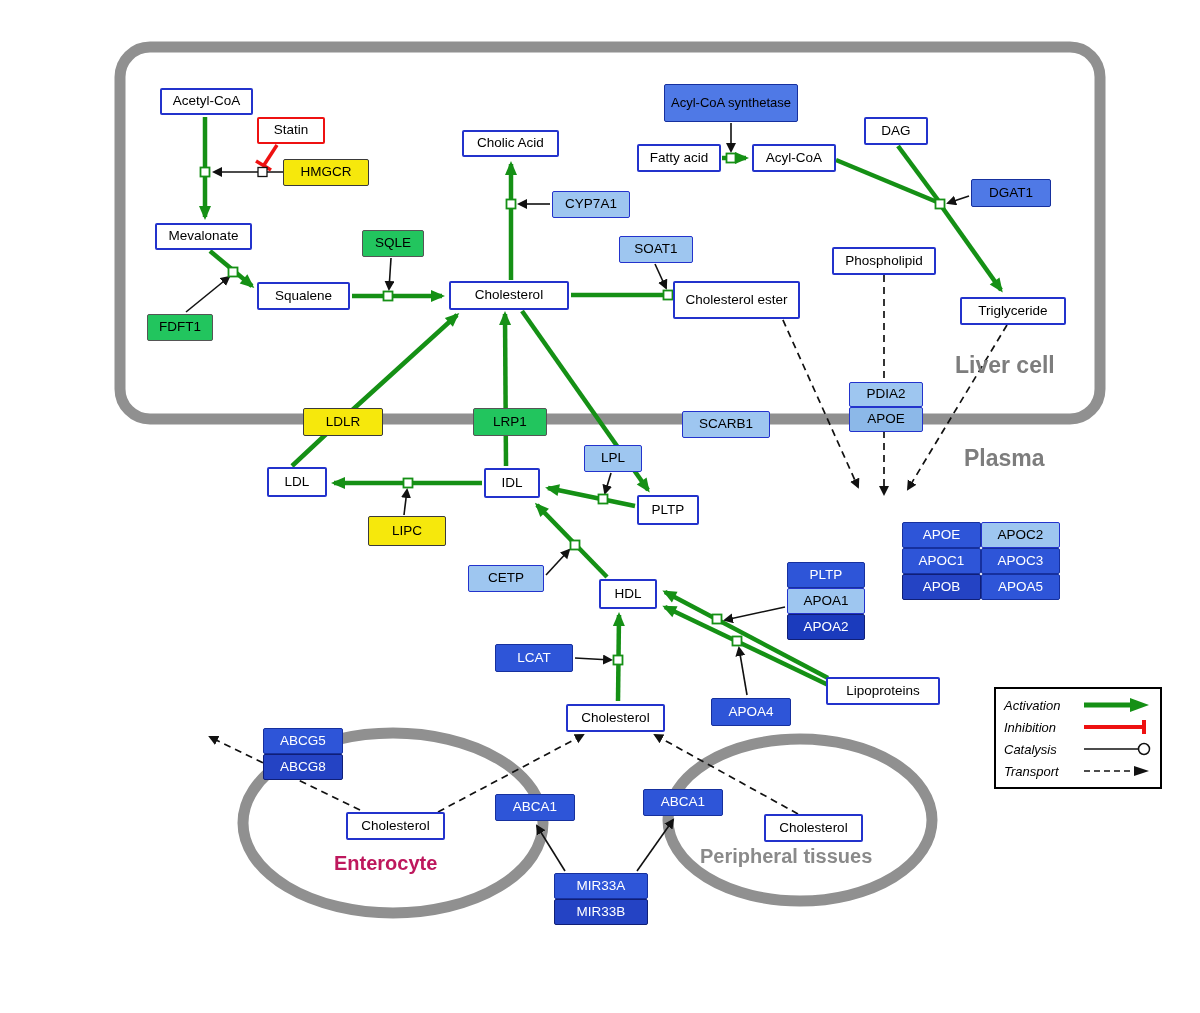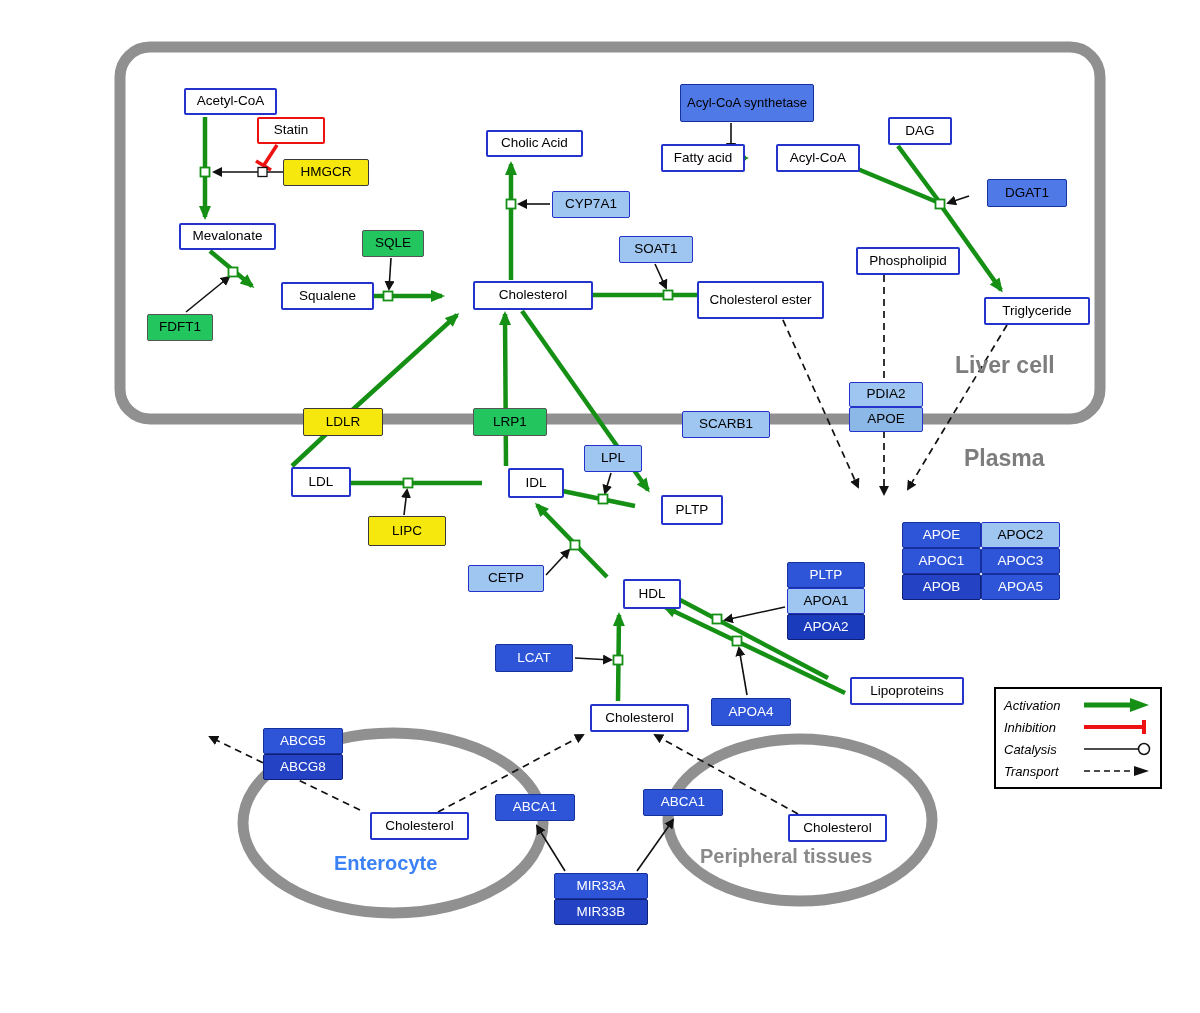--- a/index.html
+++ b/index.html
@@ -2,28 +2,28 @@
 <html><head>
 <meta charset="utf-8">
 <style>
   html,body{margin:0;padding:0;background:#fff;}
   #canvas{position:relative;width:1200px;height:1013px;background:#fff;overflow:hidden;
           font-family:"Liberation Sans",sans-serif;}
   #edges{position:absolute;left:0;top:0;width:1200px;height:1013px;}
   .node{position:absolute;display:flex;align-items:center;justify-content:center;
         text-align:center;font-size:13.5px;line-height:1.1;box-sizing:border-box;
         border-radius:2px;color:#000;white-space:pre-line;}
-  .metab{background:#fff;border:2px solid #2333cc;margin-left:24px;}
+  .metab{background:#fff;border:2px solid #2333cc;}
   .thick{border-width:2.5px;}
   .statin{background:#fff;border:2.5px solid #ee1111;}
   .yellow{background:#f6e80c;border:1.5px solid #3a3a3a;}
   .cream{background:#22c55e;border:1.5px solid #555;text-align:right;}
   .lblue{background:#9ec6f0;border:1.5px solid #2333cc;}
   .lblue2{background:#8cb8e8;border:1.5px solid #2333cc;}
-  .mblue{background:#4f79e6;border:1.5px solid #16309e;margin-left:16px;}
+  .mblue{background:#4f79e6;border:1.5px solid #16309e;}
   .royal{background:#2e55d8;border:1.5px solid #16309e;color:#fff;}
   .royal2{background:#2443c4;border:1.5px solid #101f77;color:#fff;}
   .navy{background:#1b3bbd;border:1.5px solid #101f77;color:#fff;}
   .caption{position:absolute;font-weight:bold;color:#7d7d7d;}
   .legend{position:absolute;left:994px;top:687px;width:168px;height:102px;background:#fff;
           border:2px solid #000;box-sizing:border-box;padding:7px 8px;display:flex;
           flex-direction:column;justify-content:space-between;font-size:13px;color:#000;}
   .lrow{display:flex;align-items:center;justify-content:space-between;height:18px;font-style:italic;}
   .lrow svg{display:block;}
 </style>
@@ -171,21 +171,21 @@
   <div class="node royal2" style="left:263px;top:754px;width:80px;height:26px">ABCG8</div>
   <div class="node metab" style="left:346px;top:812px;width:99px;height:28px">Cholesterol</div>
   <div class="node royal" style="left:495px;top:794px;width:80px;height:27px">ABCA1</div>
   <div class="node royal" style="left:643px;top:789px;width:80px;height:27px">ABCA1</div>
   <div class="node metab" style="left:764px;top:814px;width:99px;height:28px">Cholesterol</div>
   <div class="node royal" style="left:554px;top:873px;width:94px;height:26px">MIR33A</div>
   <div class="node royal2" style="left:554px;top:899px;width:94px;height:26px">MIR33B</div>
 
   <div class="caption" style="left:955px;top:352px;font-size:23px">Liver cell</div>
   <div class="caption" style="left:964px;top:445px;font-size:23px">Plasma</div>
-  <div class="caption" style="left:334px;top:852px;font-size:20px;color:#3b82f6">Enterocyte</div>
+  <div class="caption" style="left:334px;top:852px;font-size:20px;color:#be185d">Enterocyte</div>
   <div class="caption" style="left:700px;top:845px;font-size:20px;color:#8a8a8a">Peripheral tissues</div>
 
   <div class="legend">
     <div class="lrow">
       <span>Activation</span>
       <svg width="70" height="16">
         <line x1="2" y1="8" x2="50" y2="8" stroke="#159015" stroke-width="5"></line>
         <path d="M48,1 L67,8 L48,15 z" fill="#159015"></path>
       </svg>
     </div>

